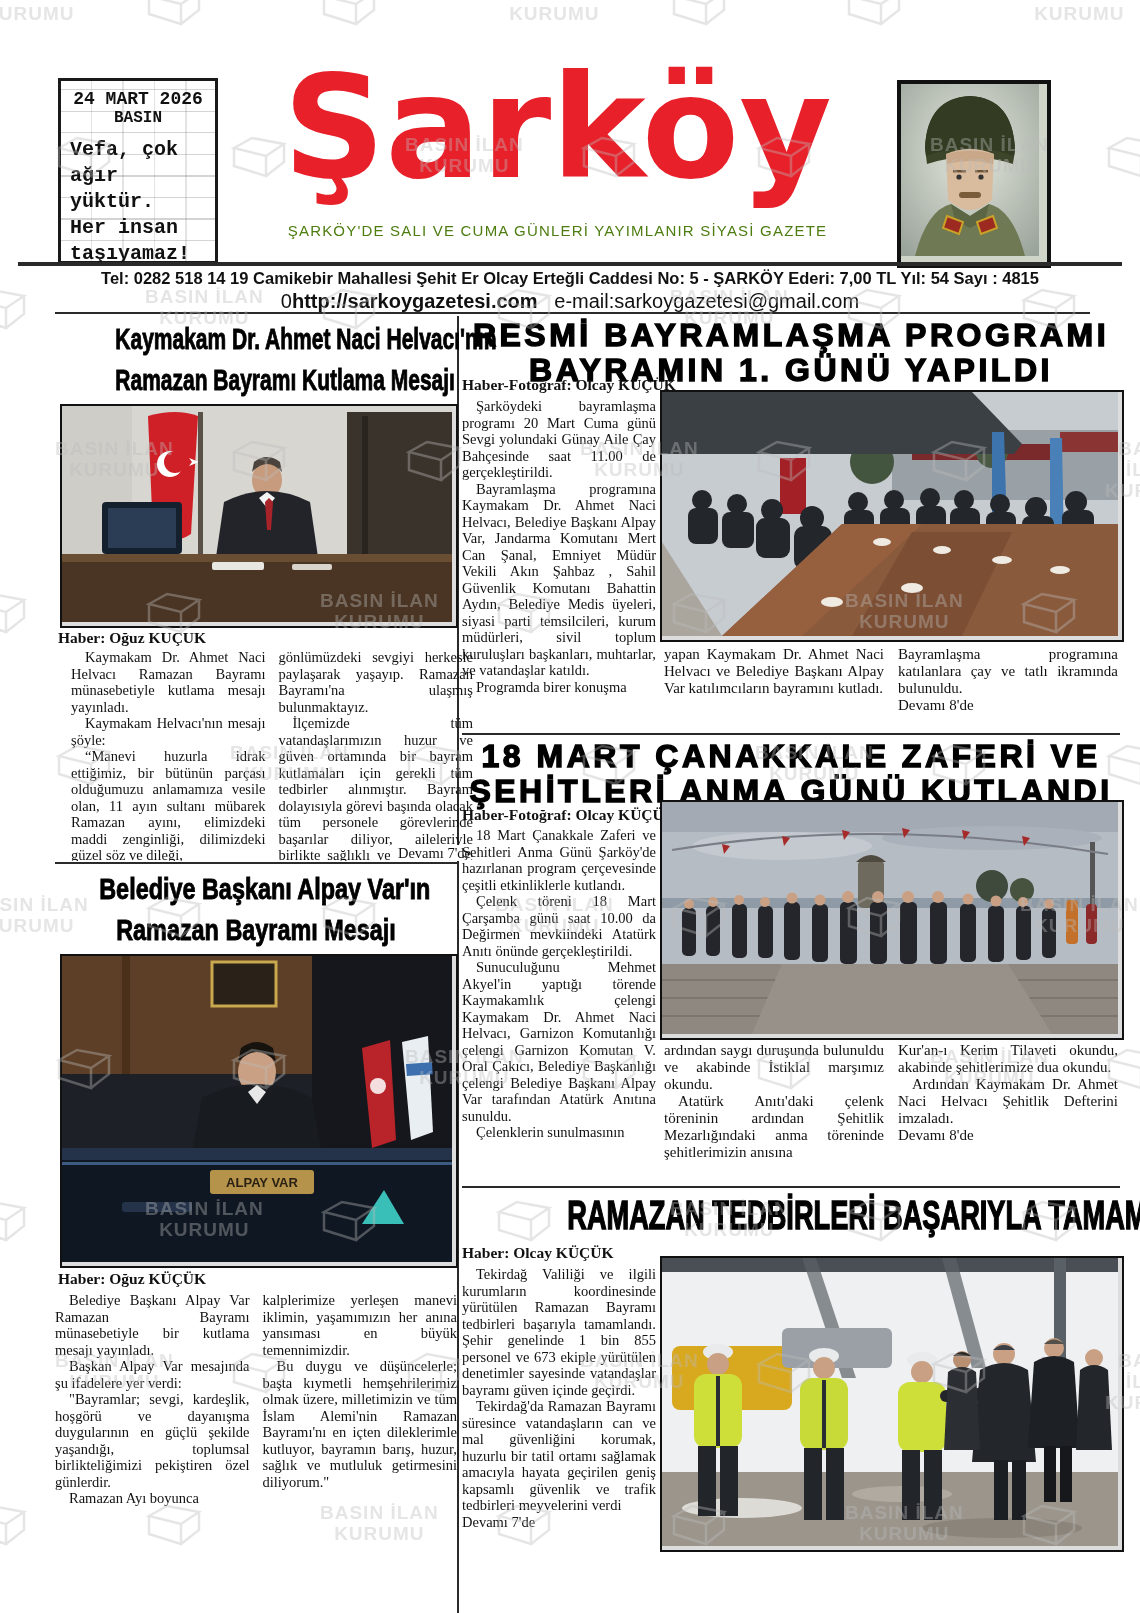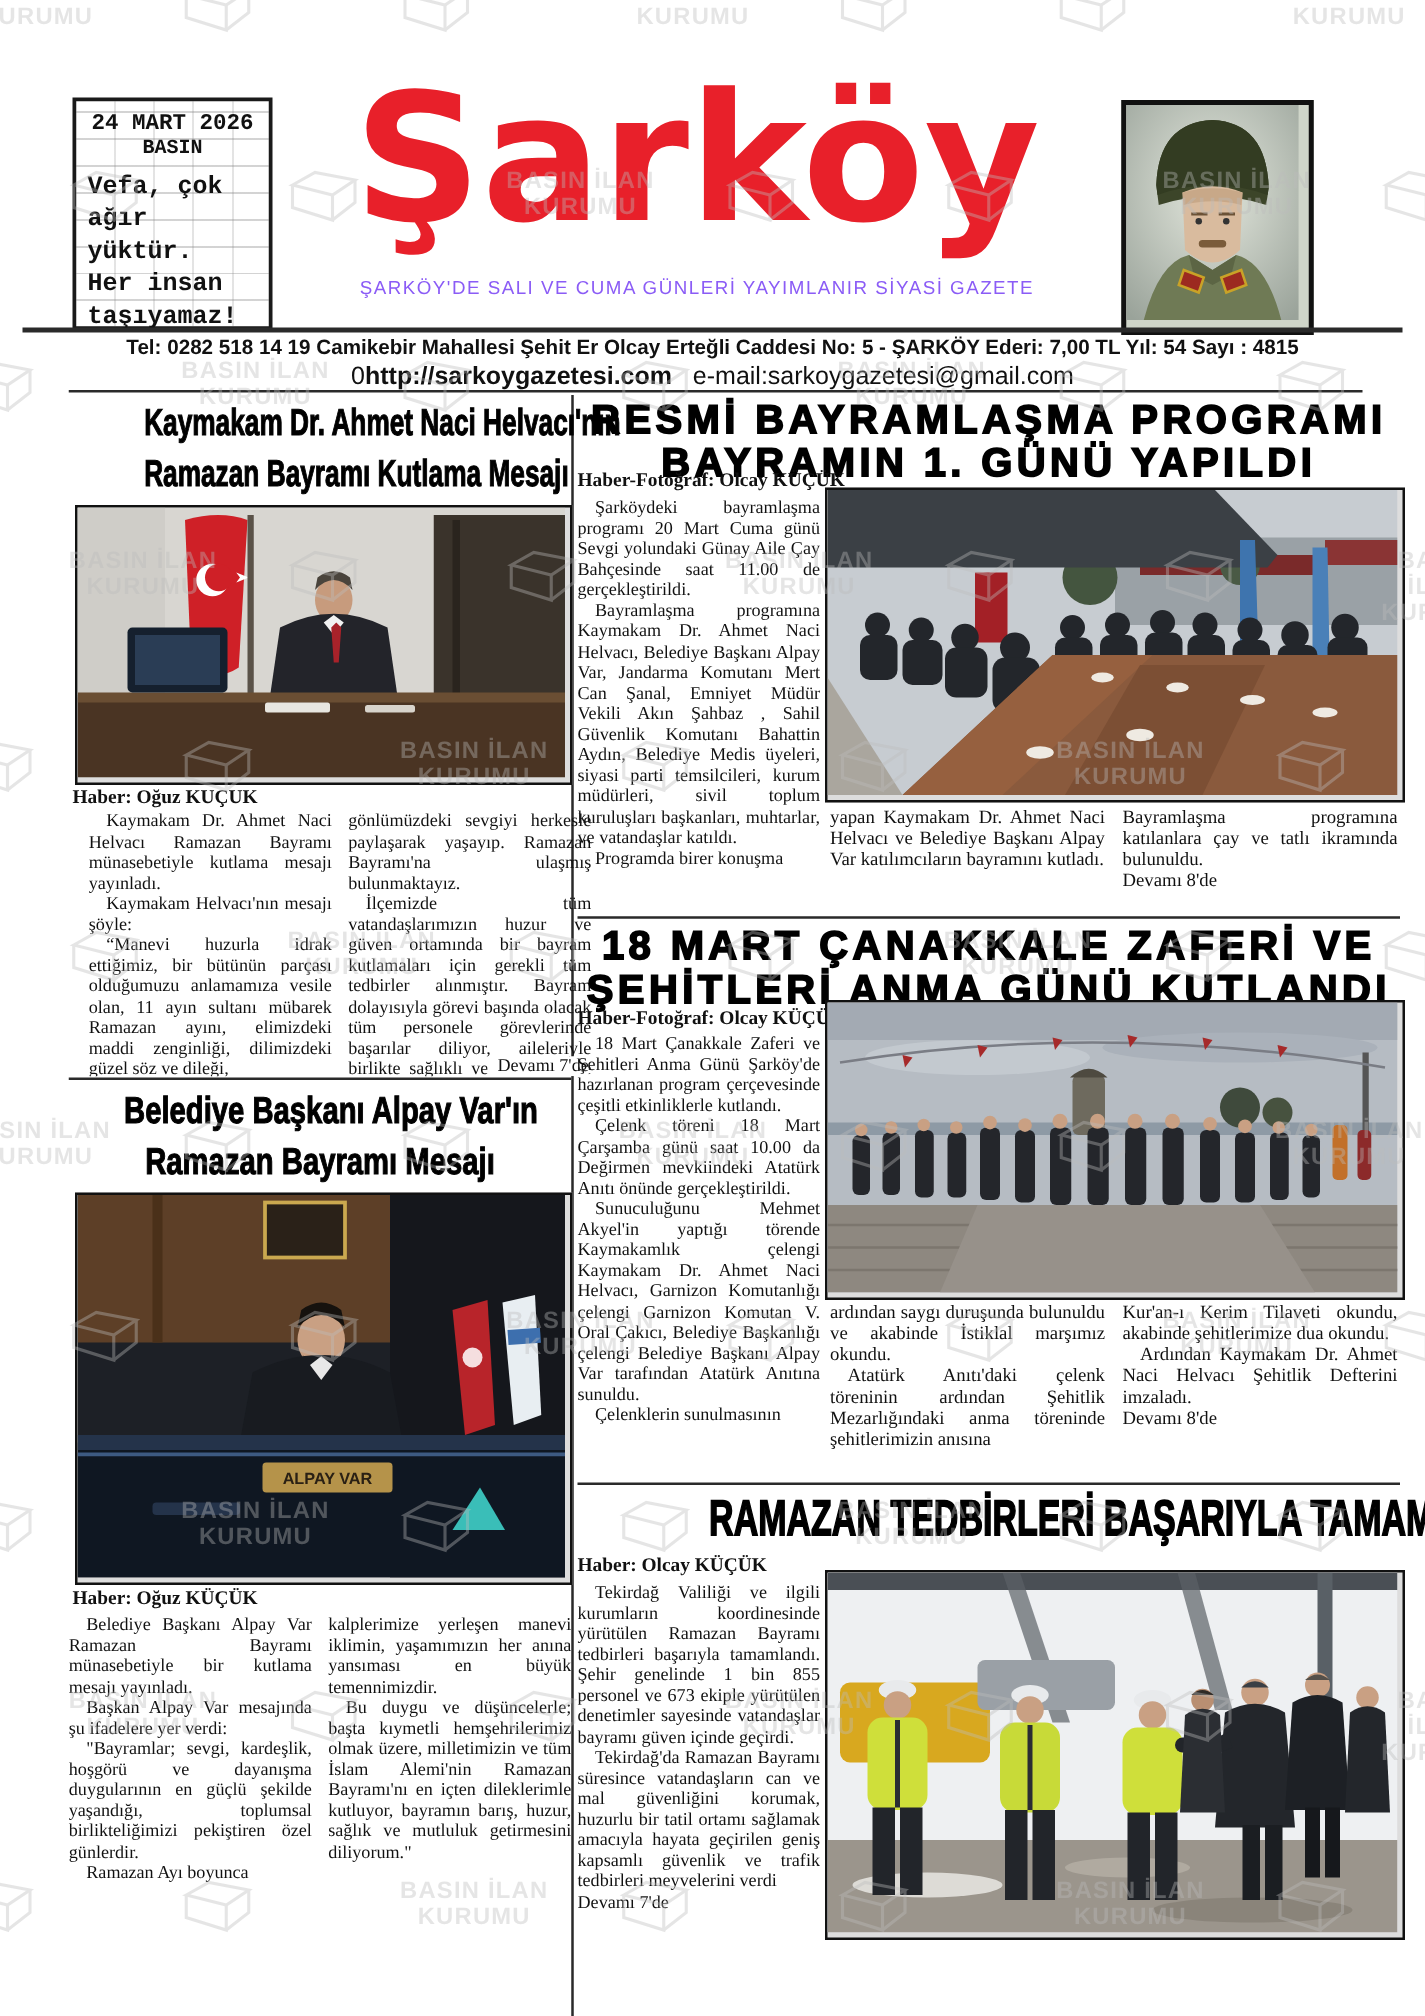--- a/index.html
+++ b/index.html
@@ -17,21 +17,21 @@
        repeating-linear-gradient(90deg, rgba(130,130,130,0) 0 30px, rgba(130,130,130,.22) 30px 31.5px),
        #fff;
      font-family:Liberation Mono, monospace;}
   .datebox .d1{margin-top:8px;text-align:center;font-weight:bold;font-size:18px;}
   .datebox .d2{text-align:center;font-weight:bold;font-size:16px;}
   .datebox .slog{margin:10px 0 0 9px;font-weight:bold;font-size:20px;line-height:26px;}
   .masthead{position:absolute;left:235px;top:48px;width:645px;height:168px;text-align:center;
      font-family:"DejaVu Sans",sans-serif;font-weight:bold;font-size:142px;line-height:160px;
      letter-spacing:0px;}
   .subtitle{position:absolute;left:235px;top:222px;width:645px;text-align:center;
-     font-family:"Liberation Sans",sans-serif;font-size:15px;letter-spacing:1.2px;color:#8b5cf6;}
+     font-family:"Liberation Sans",sans-serif;font-size:15px;letter-spacing:1.2px;color:#4d7c0f;}
   .ata{position:absolute;left:897px;top:80px;width:146px;height:180px;border:4px solid #111;background:#cfd5c9;}
   .rule{position:absolute;background:#2a2a2a;}
   .contact1{position:absolute;left:0;top:269px;width:1140px;text-align:center;
      font-family:"Liberation Sans",sans-serif;font-weight:bold;font-size:16.5px;color:#111;}
   .contact2{position:absolute;left:0;top:290px;width:1140px;text-align:center;
      font-family:"Liberation Sans",sans-serif;font-size:20px;color:#111;}
   .contact2 b{font-weight:bold;}
   
   .hl{position:absolute;text-align:center;font-family:"Liberation Sans",sans-serif;font-weight:bold;color:#000;}
   .hl .ln{white-space:nowrap;transform-origin:50% 50%;}

